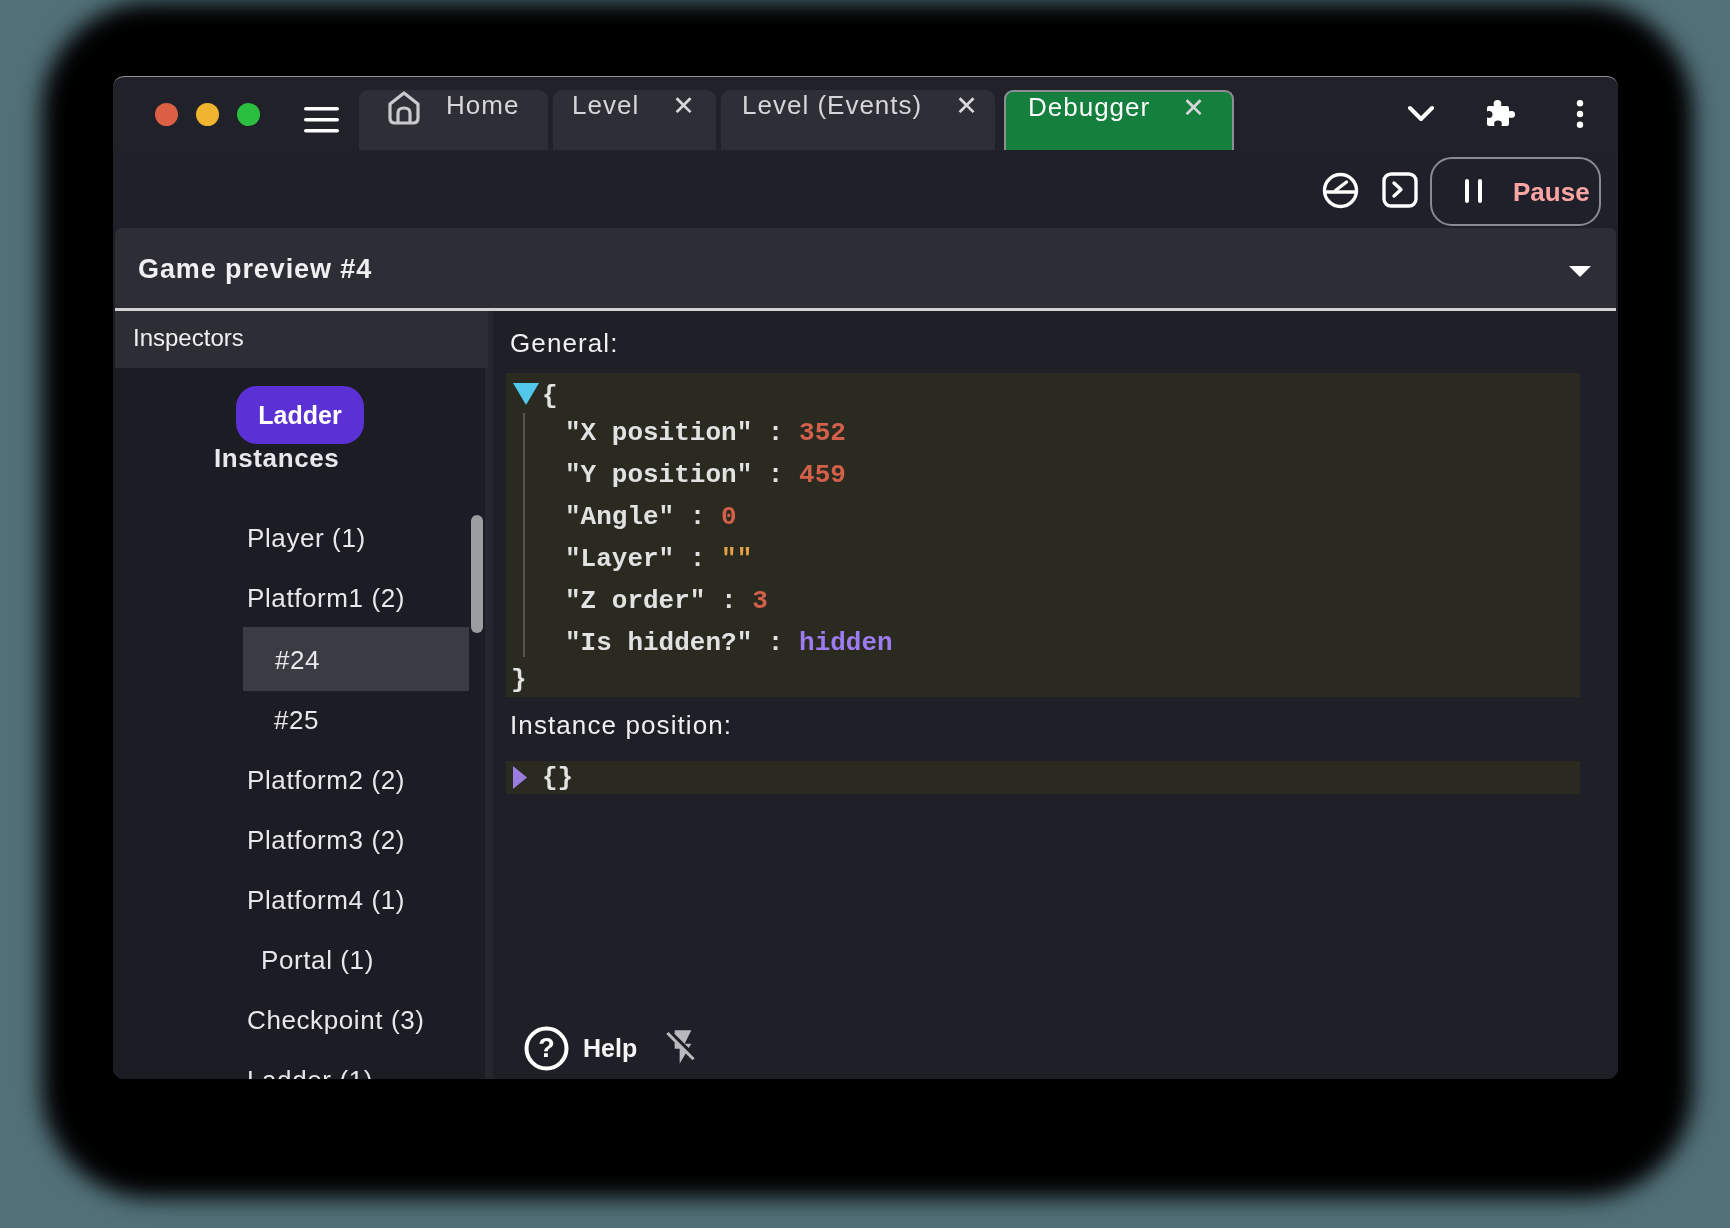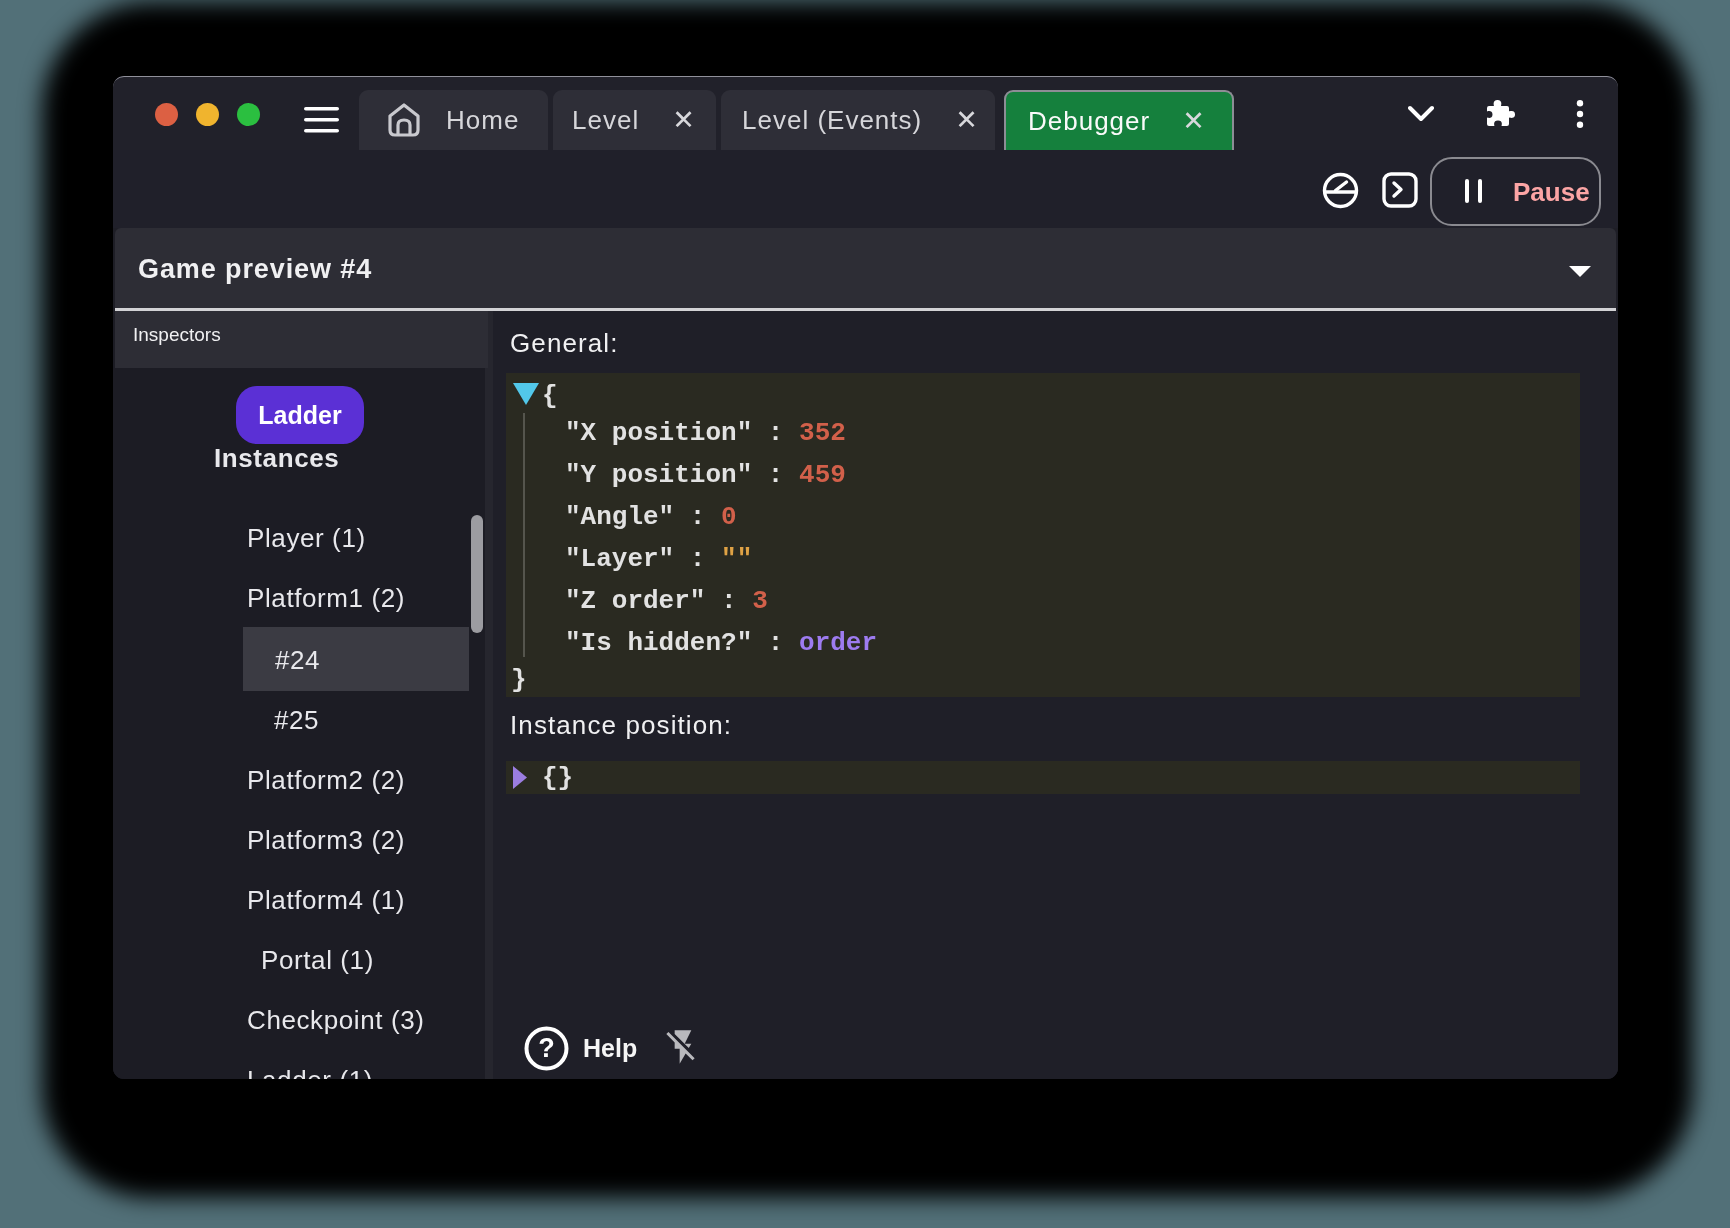--- a/index.html
+++ b/index.html
@@ -8,29 +8,29 @@
   .abs { position:absolute; }
   #shadow { position:absolute; left:42px; top:2px; width:1651px; height:1196px;
             background:#000; border-radius:110px; filter:blur(11px); }
   #win { position:absolute; left:113px; top:76px; width:1505px; height:1003px;
          background:#1e1e26; border-radius:11px; overflow:hidden; }
   
   #titlebar { position:absolute; left:0; top:0; width:1505px; height:74px; background:#21212a; }
   .tl { position:absolute; top:26.5px; width:23px; height:23px; border-radius:50%; }
   #toolbar { position:absolute; left:0; top:74px; width:1505px; height:78px; background:#20202a; }
   .tab { position:absolute; top:14px; height:60px; background:#2e2e37; border-radius:9px 9px 0 0;
-         color:#d6d6da; font-size:26px; letter-spacing:1px; display:flex; align-items:center; }
+         color:#d6d6da; font-size:26px; letter-spacing:1px; display:flex; align-items:flex-start; }
   .tabx { color:#d8d8dc; font-size:27px; }
   #gamebar { position:absolute; left:2px; top:152px; width:1501px; height:80px;
              background:#2d2d35; border-radius:6px 6px 0 0; }
   #whiteline { position:absolute; left:2px; top:232px; width:1501px; height:3px; background:#d2d2d5; }
   
   #sidebar { position:absolute; left:0; top:235px; width:372px; height:768px; background:#1c1c24; }
   #sideheader { position:absolute; left:2px; top:235px; width:373px; height:57px; background:#2d2d35;
-                color:#f0f0f2; font-size:19px; }
+                color:#f0f0f2; font-size:24px; }
   #divider { position:absolute; left:372px; top:235px; width:8px; height:768px; background:#26262e; }
   #main { position:absolute; left:380px; top:235px; width:1125px; height:768px; background:#1f1f28; }
   .jsonbox { position:absolute; background:#2a2a21; }
   .mono { font-family:"Liberation Mono", monospace; font-size:26px; color:#e2e2e2; white-space:pre; font-weight:700; }
   .num { color:#d2604a; } .str { color:#dfa245; } .bool { color:#9d7bf0; }
   .label { color:#f0f0f2; font-size:26px; letter-spacing:1.1px; }
   .item { position:absolute; color:#e8e8ec; font-size:26px; letter-spacing:0.6px; }
 </style>
 </head>
 <body>
@@ -135,21 +135,21 @@
   <svg class="abs" style="left:400px; top:307px;" width="26" height="22" viewBox="0 0 26 22">
     <path d="M0 0 L26 0 L13 22 Z" fill="#52c8ea"></path>
   </svg>
   <div class="abs mono" style="left:429px; top:305px; font-weight:bold;">{</div>
   <div class="abs" style="left:410px; top:337px; width:2px; height:244px; background:#55554d;"></div>
   <div class="abs mono" style="left:452px; top:342px;">"X position" : <span class="num">352</span></div>
   <div class="abs mono" style="left:452px; top:384px;">"Y position" : <span class="num">459</span></div>
   <div class="abs mono" style="left:452px; top:426px;">"Angle" : <span class="num">0</span></div>
   <div class="abs mono" style="left:452px; top:468px;">"Layer" : <span class="str">""</span></div>
   <div class="abs mono" style="left:452px; top:510px;">"Z order" : <span class="num">3</span></div>
-  <div class="abs mono" style="left:452px; top:552px;">"Is hidden?" : <span class="bool">order</span></div>
+  <div class="abs mono" style="left:452px; top:552px;">"Is hidden?" : <span class="bool">hidden</span></div>
   <div class="abs mono" style="left:398px; top:589px; font-weight:bold;">}</div>
 
   <svg class="abs" style="left:400px; top:690px;" width="14" height="23" viewBox="0 0 14 23">
     <path d="M0 0 L14 11.5 L0 23 Z" fill="#9b7de0"></path>
   </svg>
   <div class="abs mono" style="left:429px; top:687px; font-weight:bold;">{}</div>
 
   <svg class="abs" style="left:411px; top:950px;" width="45" height="45" viewBox="0 0 45 45">
     <circle cx="22.5" cy="22.5" r="20" fill="none" stroke="#fff" stroke-width="4"></circle>
     <text x="22.5" y="31" text-anchor="middle" font-family="Liberation Sans" font-size="27" font-weight="bold" fill="#fff">?</text>

